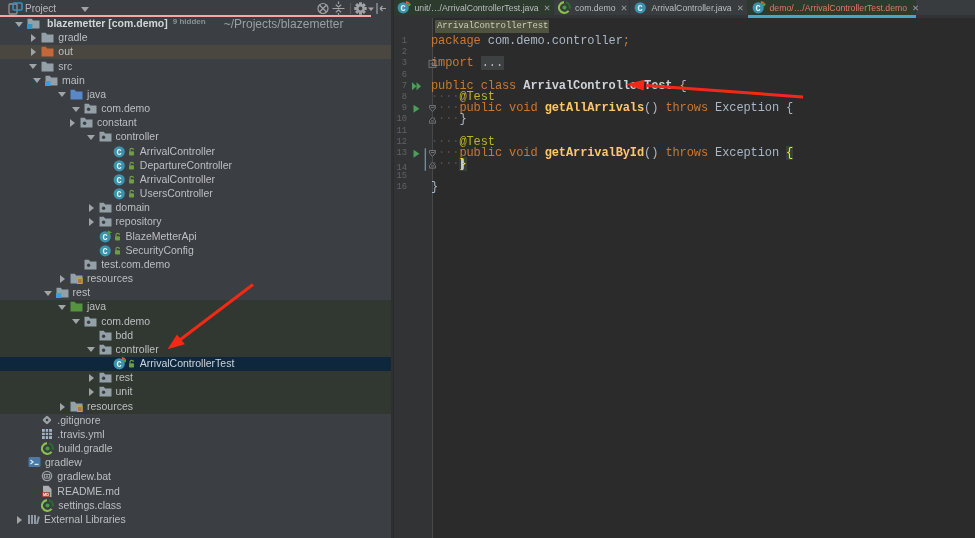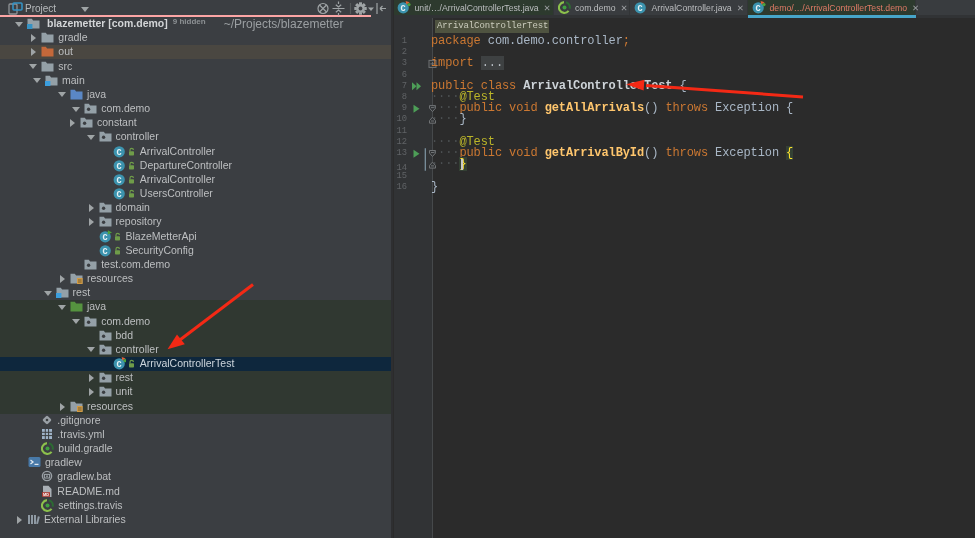--- a/index.html
+++ b/index.html
@@ -412,21 +412,21 @@
           </svg>
           <span class="lb">README.md</span>
         </div>
 <div class="r" style="top:498.8px;padding-left:21.3px">
           <span class="as"></span>
           <svg class="ic" width="13" height="13" viewBox="0 0 13 13">
             <path d="M7.8 1.3 A5.4 5.4 0 0 1 11.7 7.6" fill="none" stroke="#2d6b33" stroke-width="2.1"></path>
             <path d="M10.6 9.9 A5.4 5.4 0 1 1 6 1.15" fill="none" stroke="#8cc04c" stroke-width="2.1"></path>
             <circle cx="6.5" cy="6.6" r="2" fill="#3fa13f"></circle>
           </svg>
-          <span class="lb">settings.travis</span>
+          <span class="lb">settings.class</span>
         </div>
 <div class="r" style="top:513.0px;padding-left:7.0px">
           <span class="as">
             <span class="tr2"></span>
           </span>
           <svg class="ic" width="13" height="13" viewBox="0 0 13 13">
             <rect x="1" y="2" width="2" height="9" fill="#8f9aa4"></rect>
             <rect x="4" y="2" width="2" height="9" fill="#8f9aa4"></rect>
             <rect x="7" y="2" width="2" height="9" fill="#8f9aa4"></rect>
             <rect x="10" y="3.4" width="2" height="7.6" fill="#8f9aa4" transform="rotate(14 11 7)"></rect>

